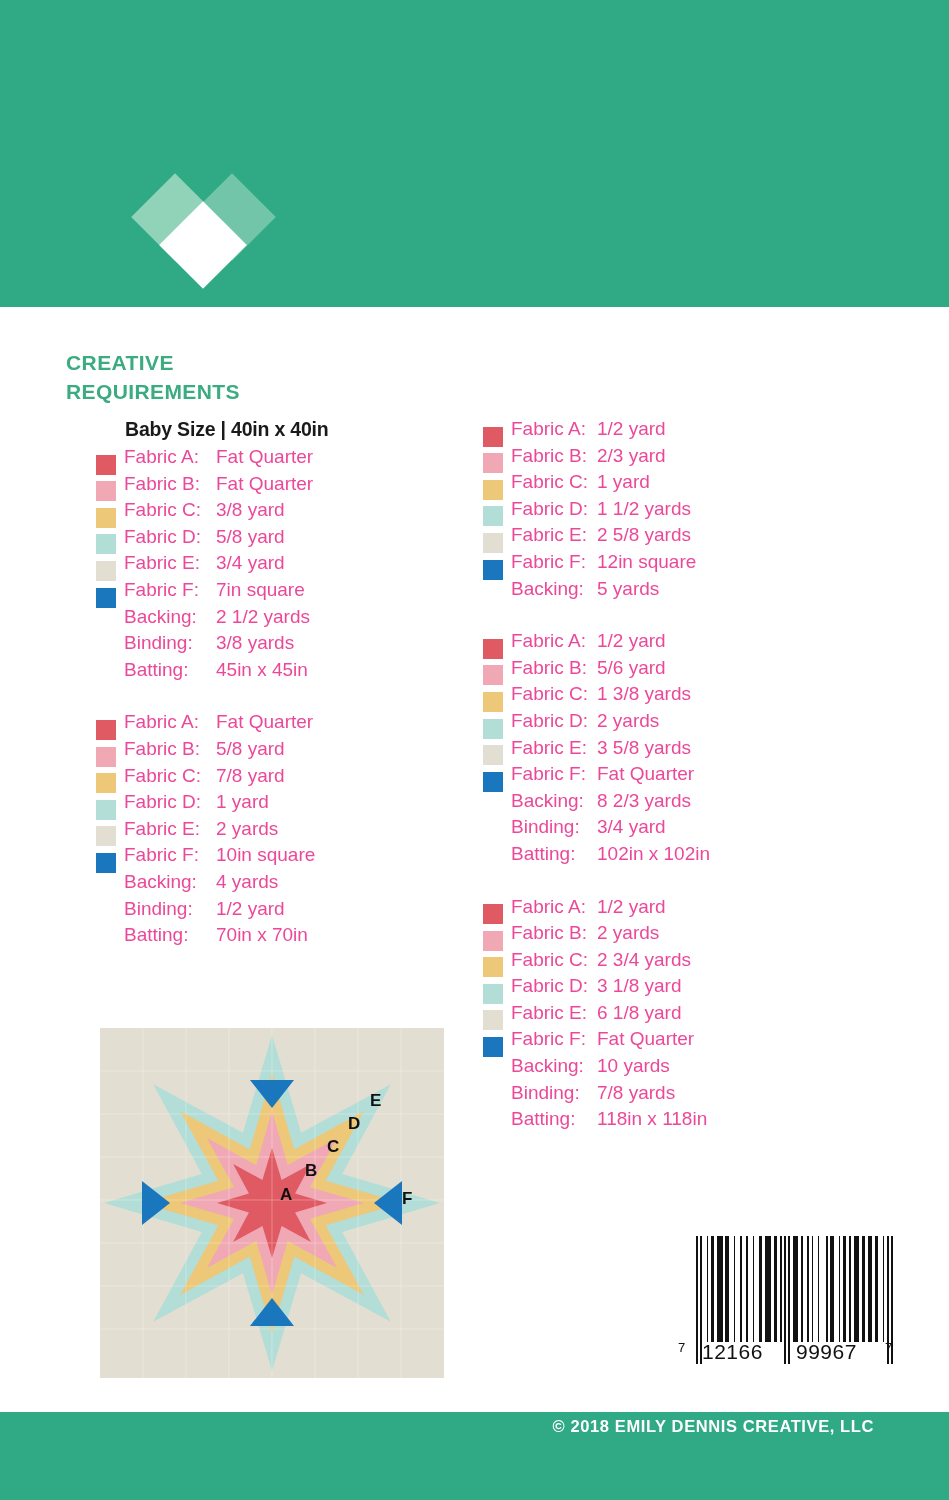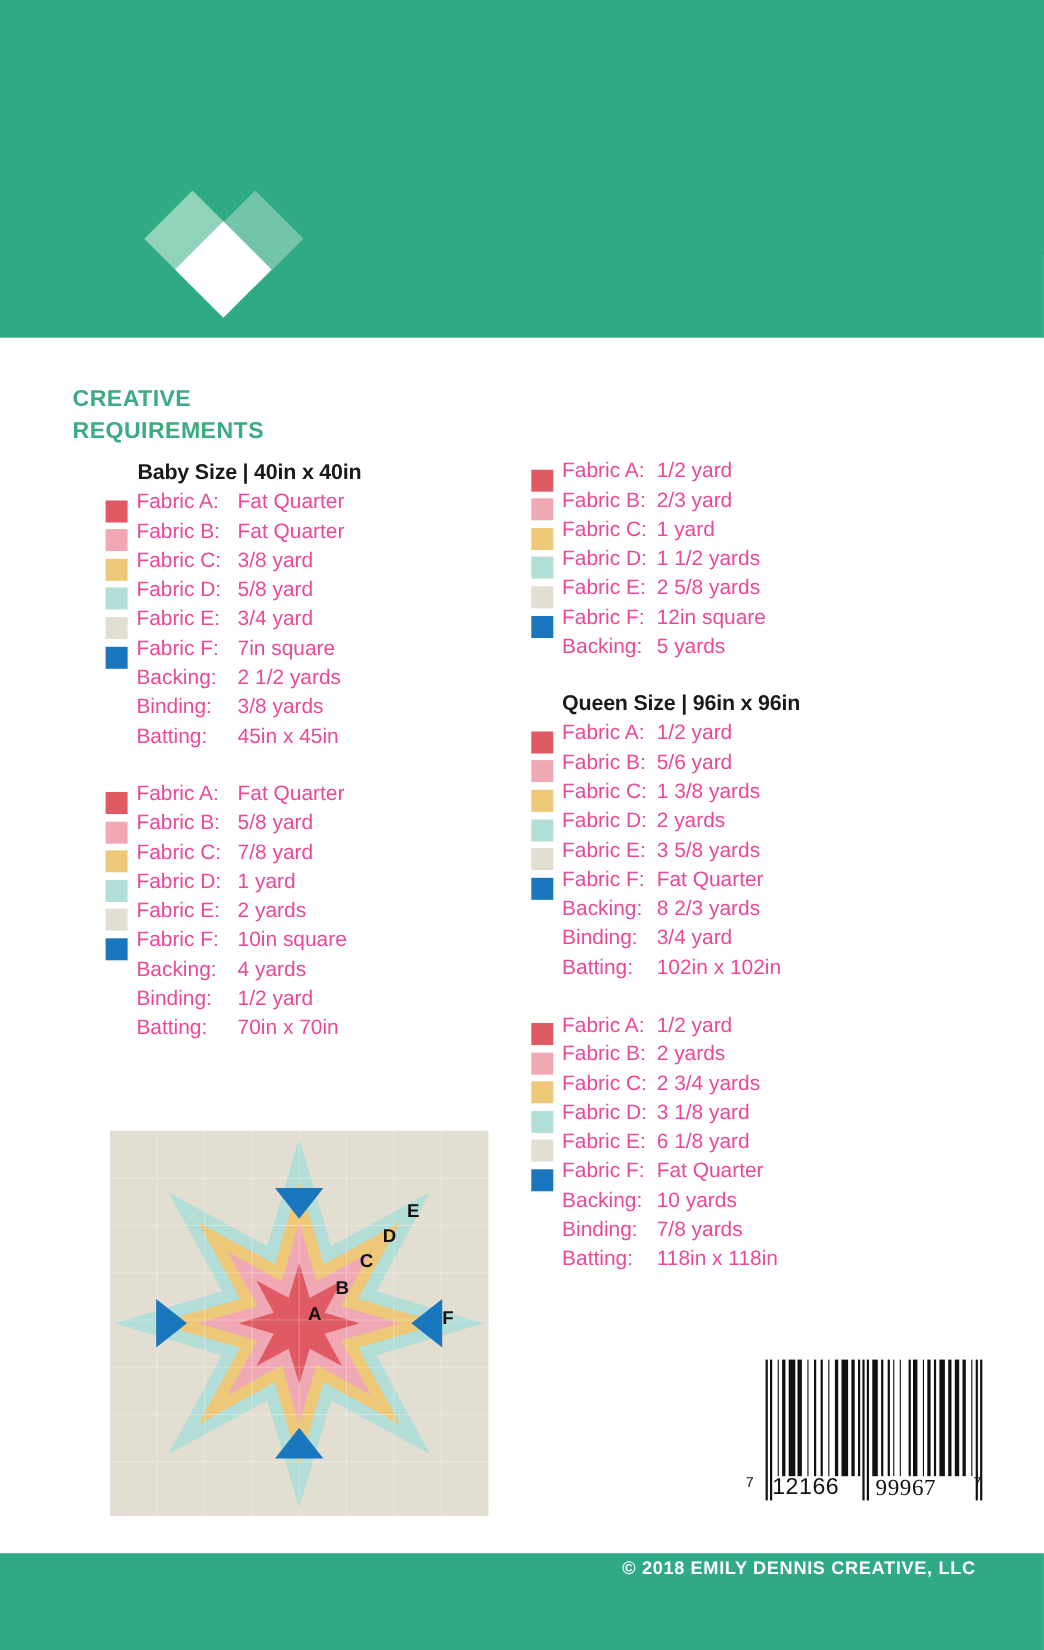--- a/index.html
+++ b/index.html
@@ -78,29 +78,29 @@
   .bars i.short{height:106px;}
   .bc-digits{
     position:absolute;left:0;top:104px;width:222px;height:30px;
     font-size:21px;color:#111;letter-spacing:.5px;
     font-family:"Liberation Sans", sans-serif;
   }
   .bc-digits span{position:absolute;top:0;}
   .bc-guard-l{left:0px;font-size:13px;top:6px;}
   .bc-guard-r{left:207px;font-size:13px;top:6px;}
   .bc-left{left:24px;}
-  .bc-right{left:118px;font-family:Liberation Serif, serif;}
+  .bc-right{left:118px;}
 
   
   .footer-band{
     position:absolute;left:0;top:1412px;width:949px;height:88px;
     background:#2faa85;
   }
   .copyright{
-    position:absolute;right:62px;top:1417px;
+    position:absolute;right:75px;top:1417px;
     color:#ffffff;font-size:16.5px;font-weight:600;letter-spacing:.6px;
   }
 </style>
 </head>
 <body>
 
 <div class="header-band">
   <div class="logo">
     <span class="dia dia-l"></span>
     <span class="dia dia-r"></span>
@@ -243,21 +243,20 @@
         <span class="lbl">Fabric F:</span>
         <span class="val">12in square</span>
       </div>
       <div class="mat-row">
         <span class="sw sw-blank"></span>
         <span class="lbl">Backing:</span>
         <span class="val">5 yards</span>
       </div>
     </div>
     <div class="size-block">
-      <div class="size-head">Queen Size | 96in x 96in</div>
       <div class="mat-row">
         <span class="sw" style="background: rgb(224, 90, 99);"></span>
         <span class="lbl">Fabric A:</span>
         <span class="val">1/2 yard</span>
       </div>
       <div class="mat-row">
         <span class="sw" style="background: rgb(240, 168, 181);"></span>
         <span class="lbl">Fabric B:</span>
         <span class="val">5/6 yard</span>
       </div>

